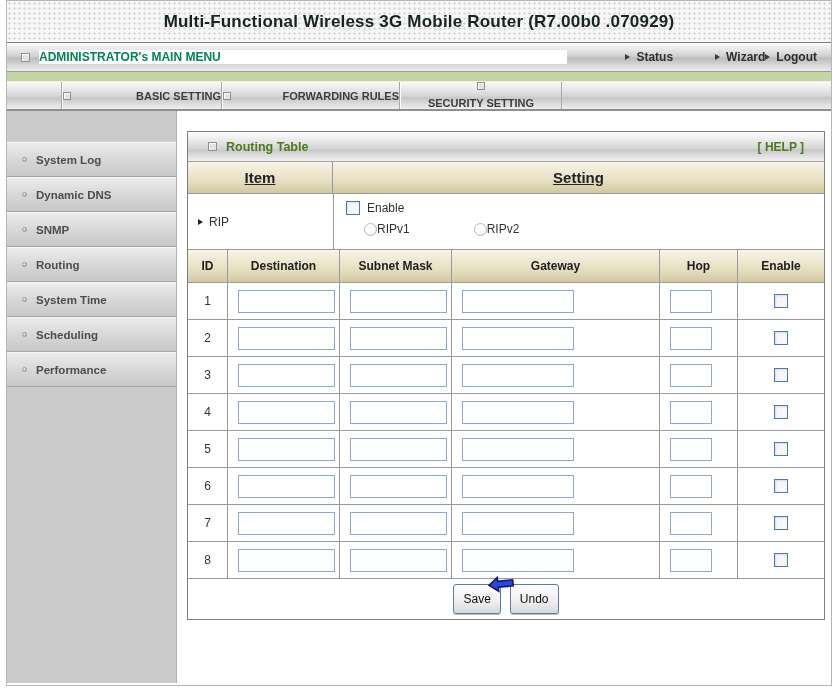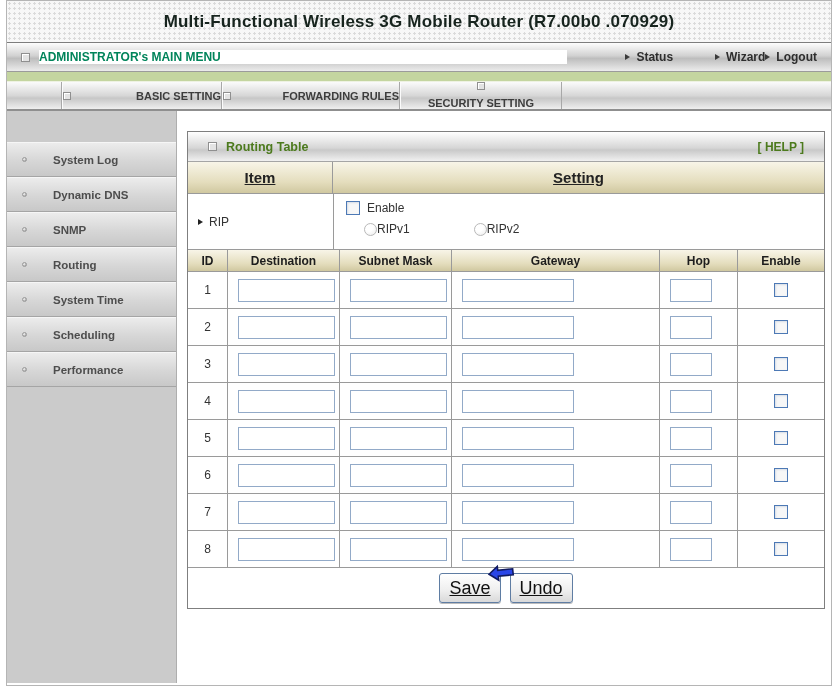--- a/index.html
+++ b/index.html
@@ -42,21 +42,21 @@
     font-size:11px; font-weight:bold; color:#3d3d3d; cursor:default; }
   .tab-basic{width:160px;} .tab-fwd{width:178px;} .tab-sec{width:162px;flex-direction:column;}
   .tab-adv{width:140px;} .tab-tool{width:119px;margin-top:48px;}
   .tab.active { background:linear-gradient(180deg,#f3f0d6 0%,#e7e3bd 60%,#dcd7ab 100%);
     color:#141414; }
   .tab .sq { width:8px; height:8px; }
 
   
   .bodyrow { display:flex; height:572px; }
   .sidebar { width:170px; background:#cbcbcb; border-right:1px solid #aeaeae; padding-top:31px; }
-  .side-item { height:35px; display:flex; align-items:center; gap:26px; padding-left:15px;
+  .side-item { height:35px; display:flex; align-items:center; gap:9px; padding-left:15px;
     background:linear-gradient(180deg,#ececec 0%,#d6d6d6 55%,#c8c8c8 100%);
     border-top:1px solid #f6f6f6; border-bottom:1px solid #a5a5a5;
     font-size:11.5px; font-weight:bold; color:#4d4d4d; cursor:default; }
   .dot { width:5px; height:5px; border-radius:50%; flex:none;
     background:radial-gradient(circle at 35% 35%, #ffffff 0%, #bdbdbd 55%, #8e8e8e 100%);
     border:1px solid #9a9a9a; }
   .main { flex:1; background:#ffffff; }
 
   
   .panel { width:638px; margin:20px 0 0 10px; border:1px solid #7f7f7f; background:#ffffff; }
@@ -86,42 +86,42 @@
 
   .cb { appearance:none; -webkit-appearance:none; width:14px; height:14px;
     border:1px solid #4d79b5; background:#f7f7f7; box-shadow:inset 1px 1px 2px #d7dde6;
     cursor:pointer; display:inline-block; }
   .rad { appearance:none; -webkit-appearance:none; width:13px; height:13px; border-radius:50%;
     border:1px solid #b9b9b9; background:radial-gradient(circle at 35% 30%, #ffffff 40%, #e9e9e9 100%);
     cursor:pointer; display:inline-block; }
 
   
   .grid-hdr, .trow { display:grid; grid-template-columns:40px 112px 112px 208px 78px auto; }
-  .grid-hdr { height:22px; border-bottom:1px solid #9a9a9a; }
+  .grid-hdr { height:33px; border-bottom:1px solid #9a9a9a; }
   .grid-hdr .hc { display:flex; align-items:center; justify-content:center;
     font-size:12px; font-weight:bold; color:#1d1d1d; border-right:1px solid #9a9a9a; }
   .grid-hdr .hc:last-child { border-right:none; }
   .trow { height:37px; }
   .trow .cell { display:flex; align-items:center; border-right:1px solid #9a9a9a;
     border-bottom:1px solid #9a9a9a; }
   .trow .cell:last-child { border-right:none; }
   .trow .idc { justify-content:center; font-size:12px; color:#333333; }
   .trow .inc { padding-left:10px; }
   .trow .ckc { justify-content:center; }
   .txt { width:97px; height:23px; border:1px solid #92aac8; background:#ffffff;
     font-size:12px; font-family:inherit; padding:0 3px; }
   .txt.gw { width:112px; }
   .txt.hop { width:42px; }
 
   
   .btnrow { height:40px; display:flex; align-items:center; justify-content:center; gap:9px; }
-  .btn { min-width:42px; height:30px; padding:0 9px; font-size:18px; font-family:inherit;
+  .btn { min-width:42px; height:30px; padding:0 9px; font-size:12px; font-family:inherit;
     color:#111; border:1px solid #5f7da3; border-radius:3px;
     background:linear-gradient(180deg,#ffffff 0%,#eeeeee 60%,#d9d9d9 100%);
-    box-shadow:0 1px 0 #bcbcbc; cursor:pointer;text-decoration:underline; }
+    box-shadow:0 1px 0 #bcbcbc; cursor:pointer; }
   .save-wrap { position:relative; display:inline-block; }
   .cursor-arrow { position:absolute; right:-14px; top:-9px; pointer-events:none; }
 </style>
 </head>
 <body>
 
 <div class="page">
 
   <div class="titlebar">
     <span class="t">Multi-Functional Wireless 3G Mobile Router (R7.00b0 .070929)</span>

